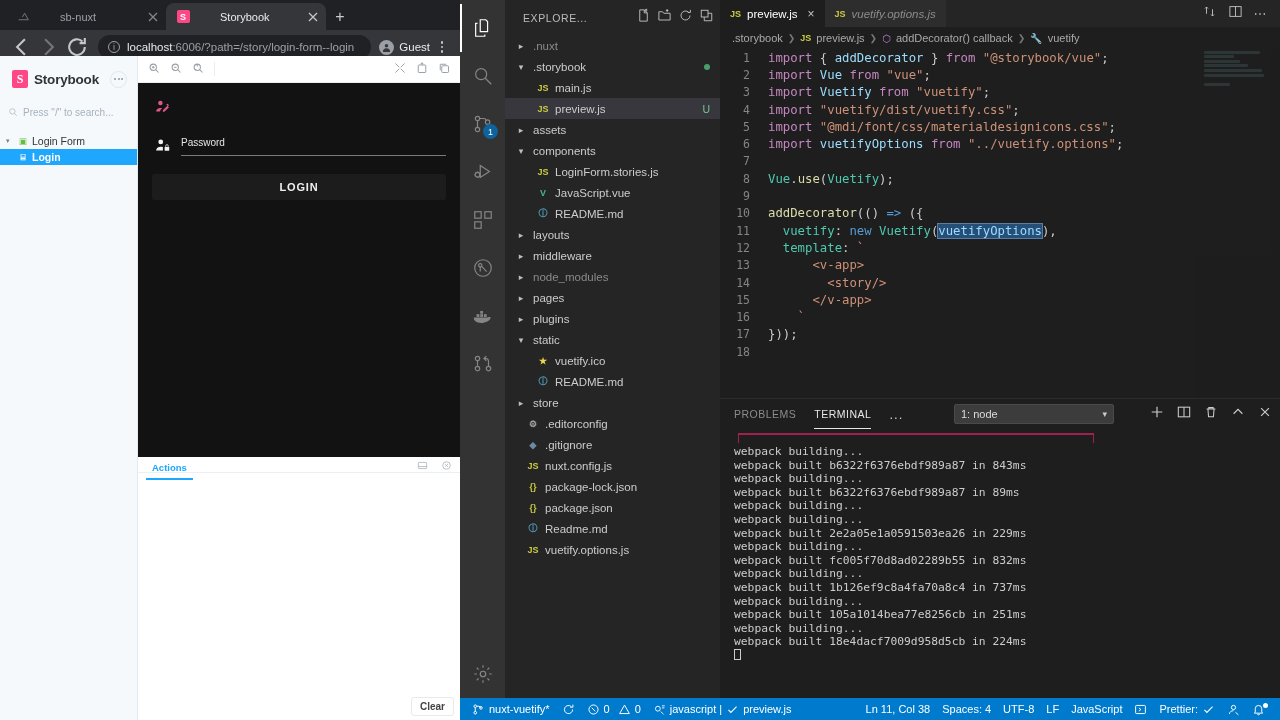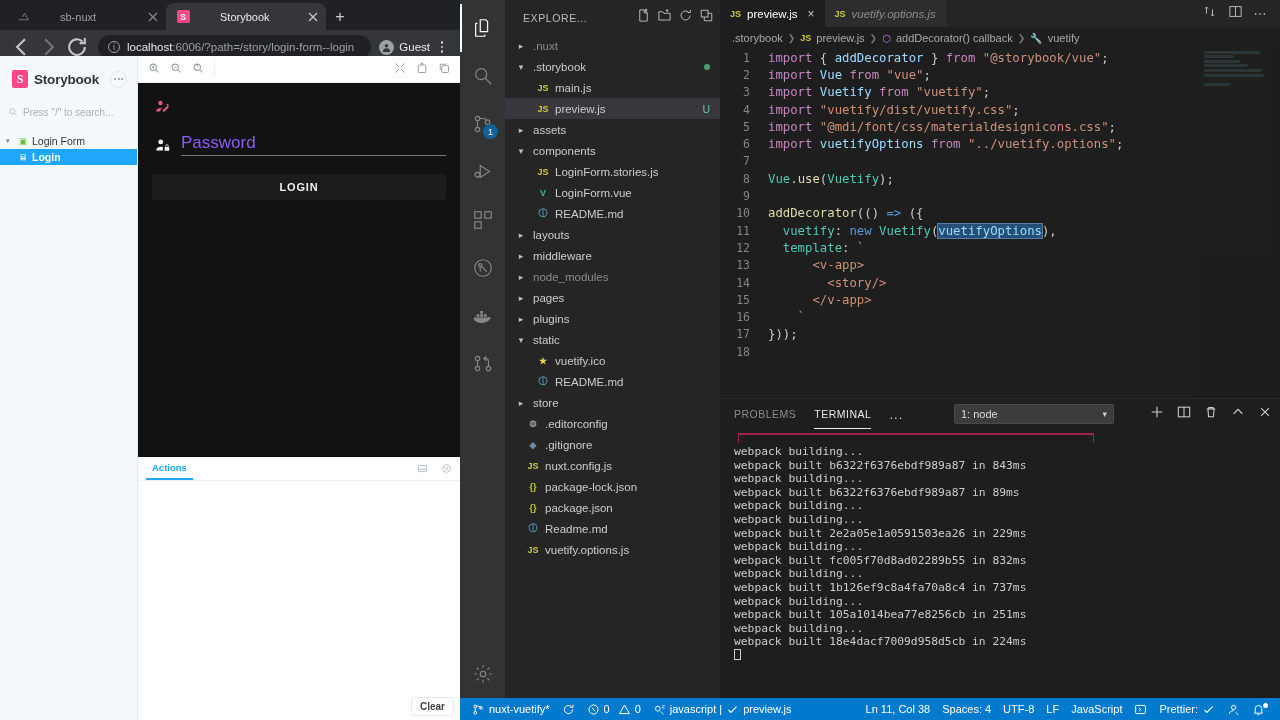--- a/index.html
+++ b/index.html
@@ -70,28 +70,28 @@
 
   .sbcanvas { flex: 0 0 374px; background: #000; padding: 0; position: relative; }
   .vform { background: #121212; height: 100%; padding: 12px 0 0 0; }
   .vfield { display: flex; align-items: flex-end; gap: 9px; padding: 0 14px; margin-bottom: 4px; }
   .vicon { width: 20px; height: 22px; flex: 0 0 20px; display: flex; align-items: center; justify-content: center; }
   .vicon svg { width: 17px; height: 17px; }
   .vinner { flex: 1; position: relative; }
   .vlabel-sm { font-size: 8.5px; color: #e91e63; line-height: 10px; }
   .vtextline { height: 19px; border-bottom: 2px solid #e91e63; position: relative; }
   .vcaret { position: absolute; left: 1px; top: 2px; width: 1px; height: 14px; background: #fff; }
-  .vlabel-lg { font-size: 17px; color: #8b5cf6; line-height: 20px; }
+  .vlabel-lg { font-size: 10px; color: #e5e5e5; line-height: 20px; }
   .vtextline2 { height: 3px; border-bottom: 1px solid #7a7a7a; }
   .vbtn { margin: 18px 14px 0 14px; height: 26px; background: #1c1c1c; border-radius: 2px;
           display: flex; align-items: center; justify-content: center; color: #efefef;
           font-size: 11px; font-weight: bold; letter-spacing: .8px; }
 
   .sbaddon { flex: 1; background: #fff; display: flex; flex-direction: column; position: relative; }
-  .sbaddontabs { height: 24px; border-bottom: 1px solid #eaf0f4; display: flex; align-items: center; padding: 0 8px; }
+  .sbaddontabs { height: 16px; border-bottom: 1px solid #eaf0f4; display: flex; align-items: flex-start; padding: 0 8px; }
   .sbaddontabs .tlab { font-size: 9.5px; font-weight: bold; color: #1ea7fd; height: 23px;
                        display: flex; align-items: center; border-bottom: 2px solid #1ea7fd; padding: 0 6px; }
   .sbaddontabs .sp { flex: 1; }
   .sbaddontabs svg { width: 11px; height: 11px; color: #aeb9c2; margin-left: 13px; }
   .clearbtn { position: absolute; right: 6px; bottom: 4px; font-size: 10px; font-weight: bold; color: #444;
               background: #fff; border: 1px solid #e4eaee; border-radius: 3px; padding: 3px 8px; }
 
   
   .vscode { width: 820px; height: 720px; position: relative; background: #1e1e1e; color: #cccccc;
             display: flex; flex-direction: column; flex: 0 0 820px; }
@@ -529,21 +529,21 @@
               <span class="nm">components</span>
             </div>
             <div class="exprow">
               <span style="display:inline-block;width:26px"></span>
               <span class="fic ic-js">JS</span>
               <span class="nm">LoginForm.stories.js</span>
             </div>
             <div class="exprow">
               <span style="display:inline-block;width:26px"></span>
               <span class="fic ic-vue">V</span>
-              <span class="nm">LoginForm.vue</span>
+              <span class="nm">JavaScript.vue</span>
             </div>
             <div class="exprow">
               <span style="display:inline-block;width:26px"></span>
               <span class="fic ic-md">ⓘ</span>
               <span class="nm">README.md</span>
             </div>
             <div class="exprow">
               <span class="chev" style="margin-left:8px">▸</span>
               <span class="nm">layouts</span>
             </div>

